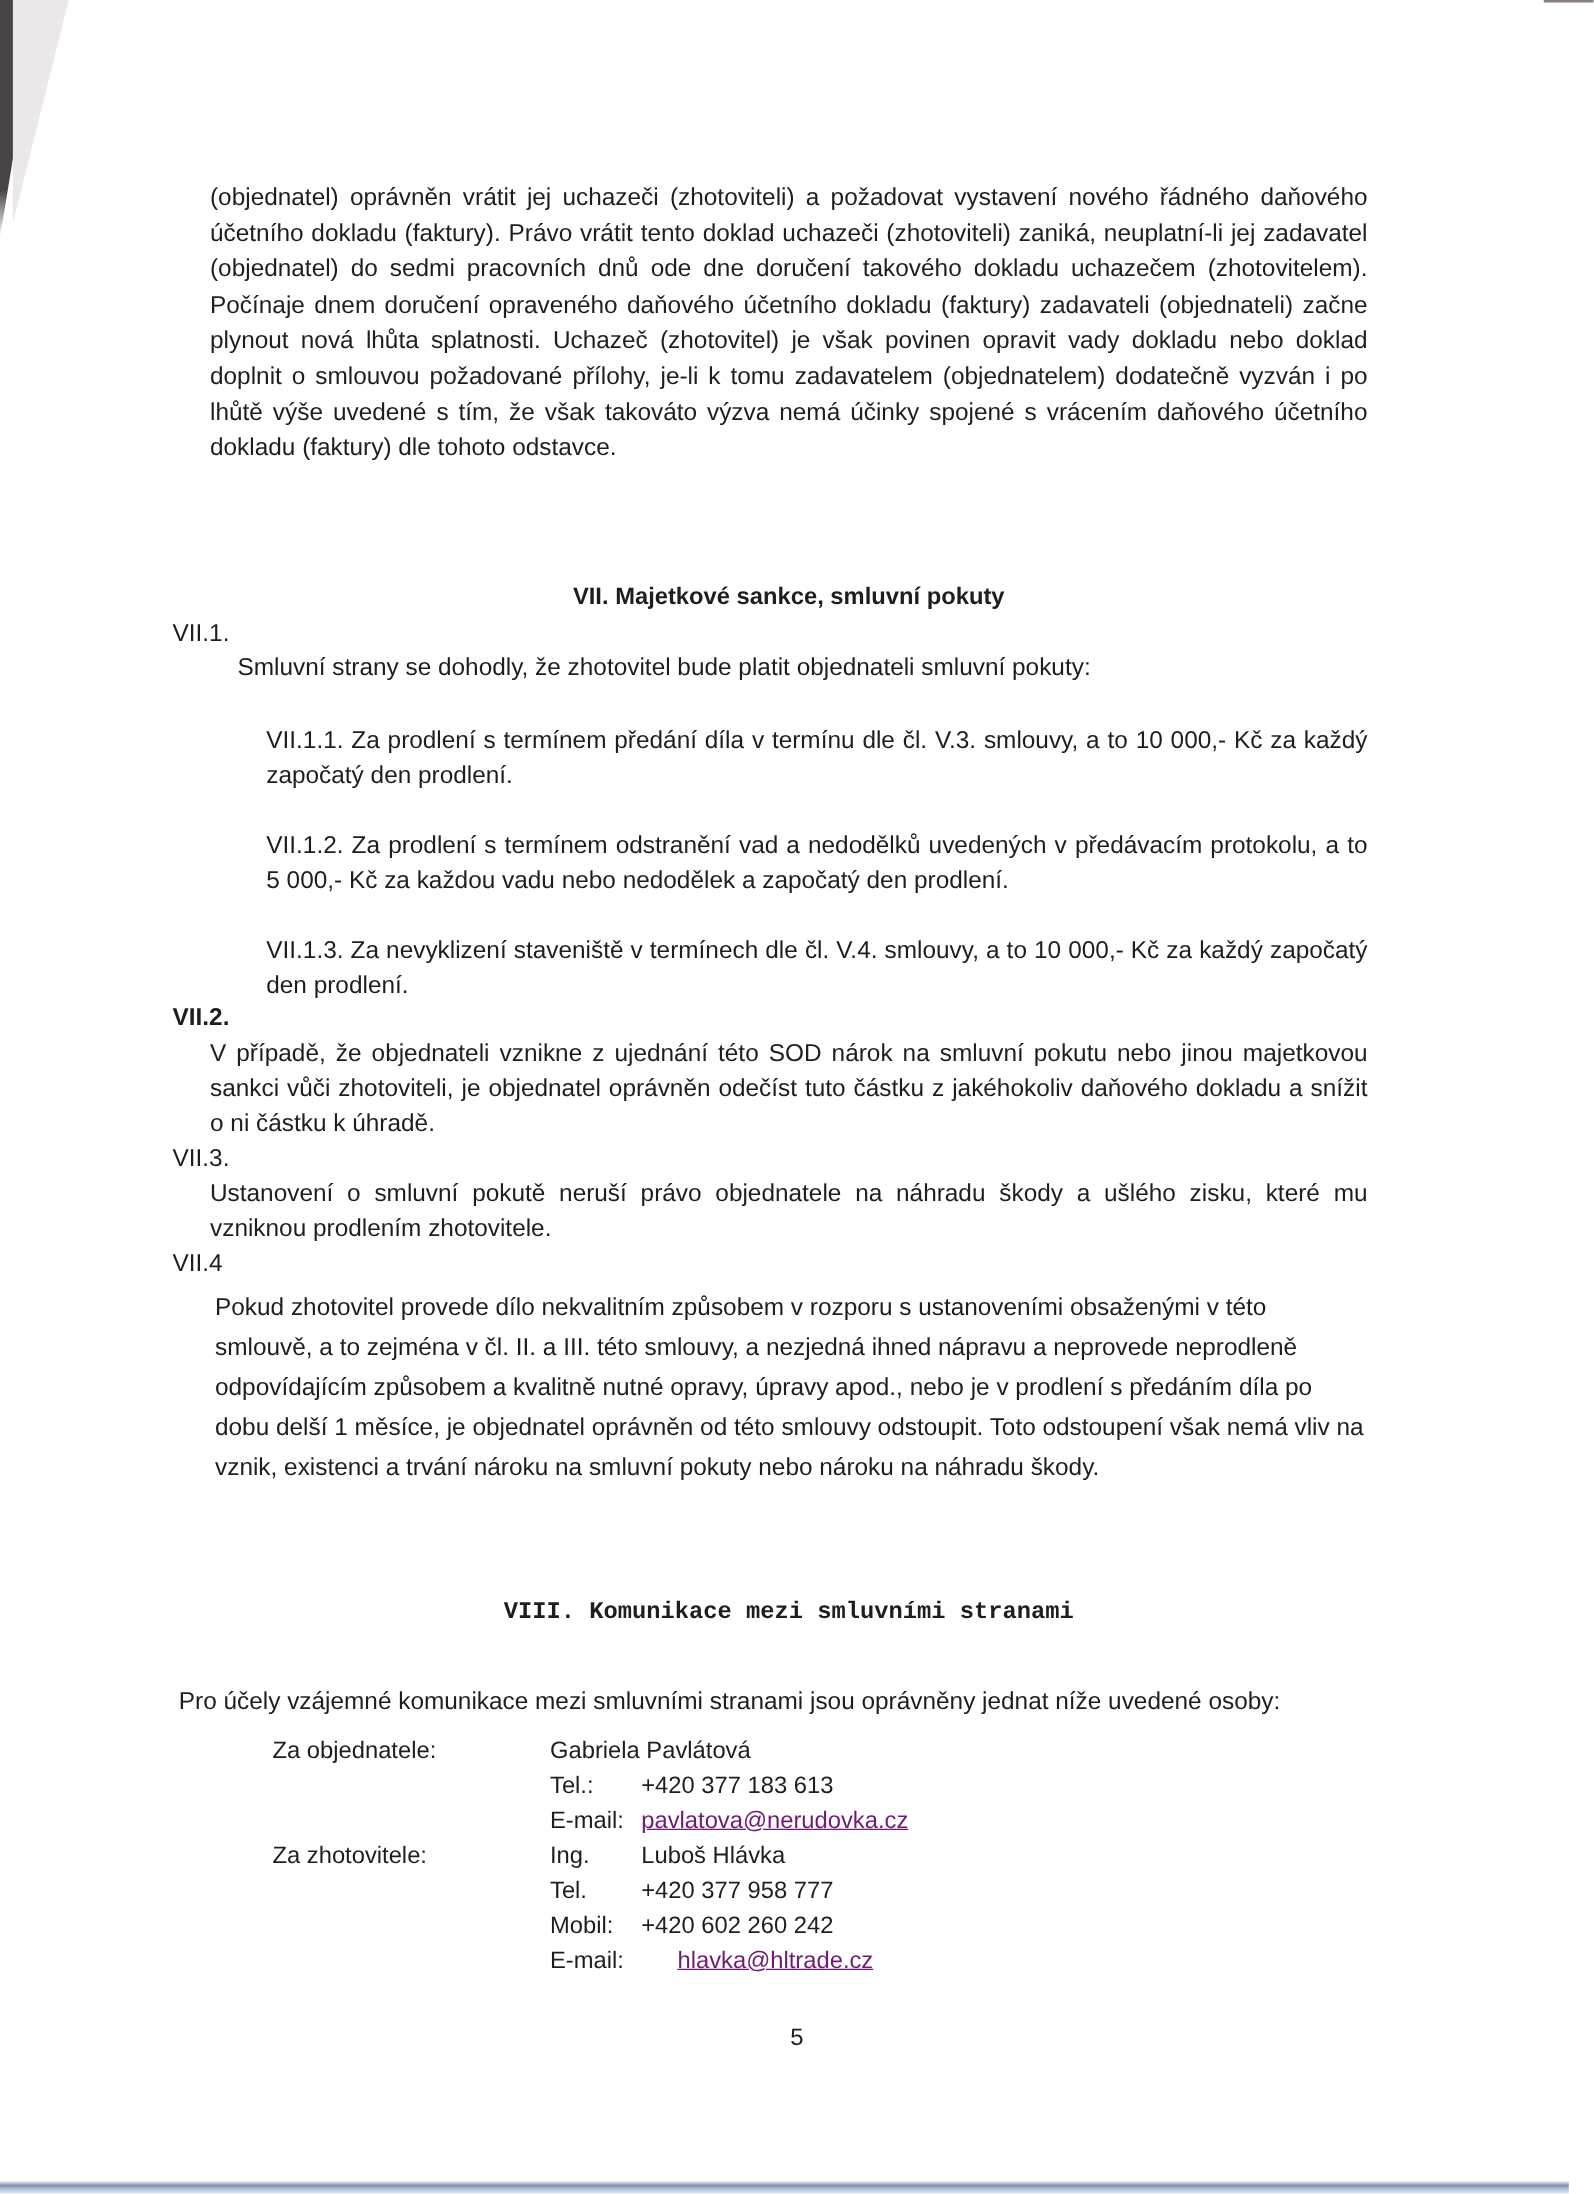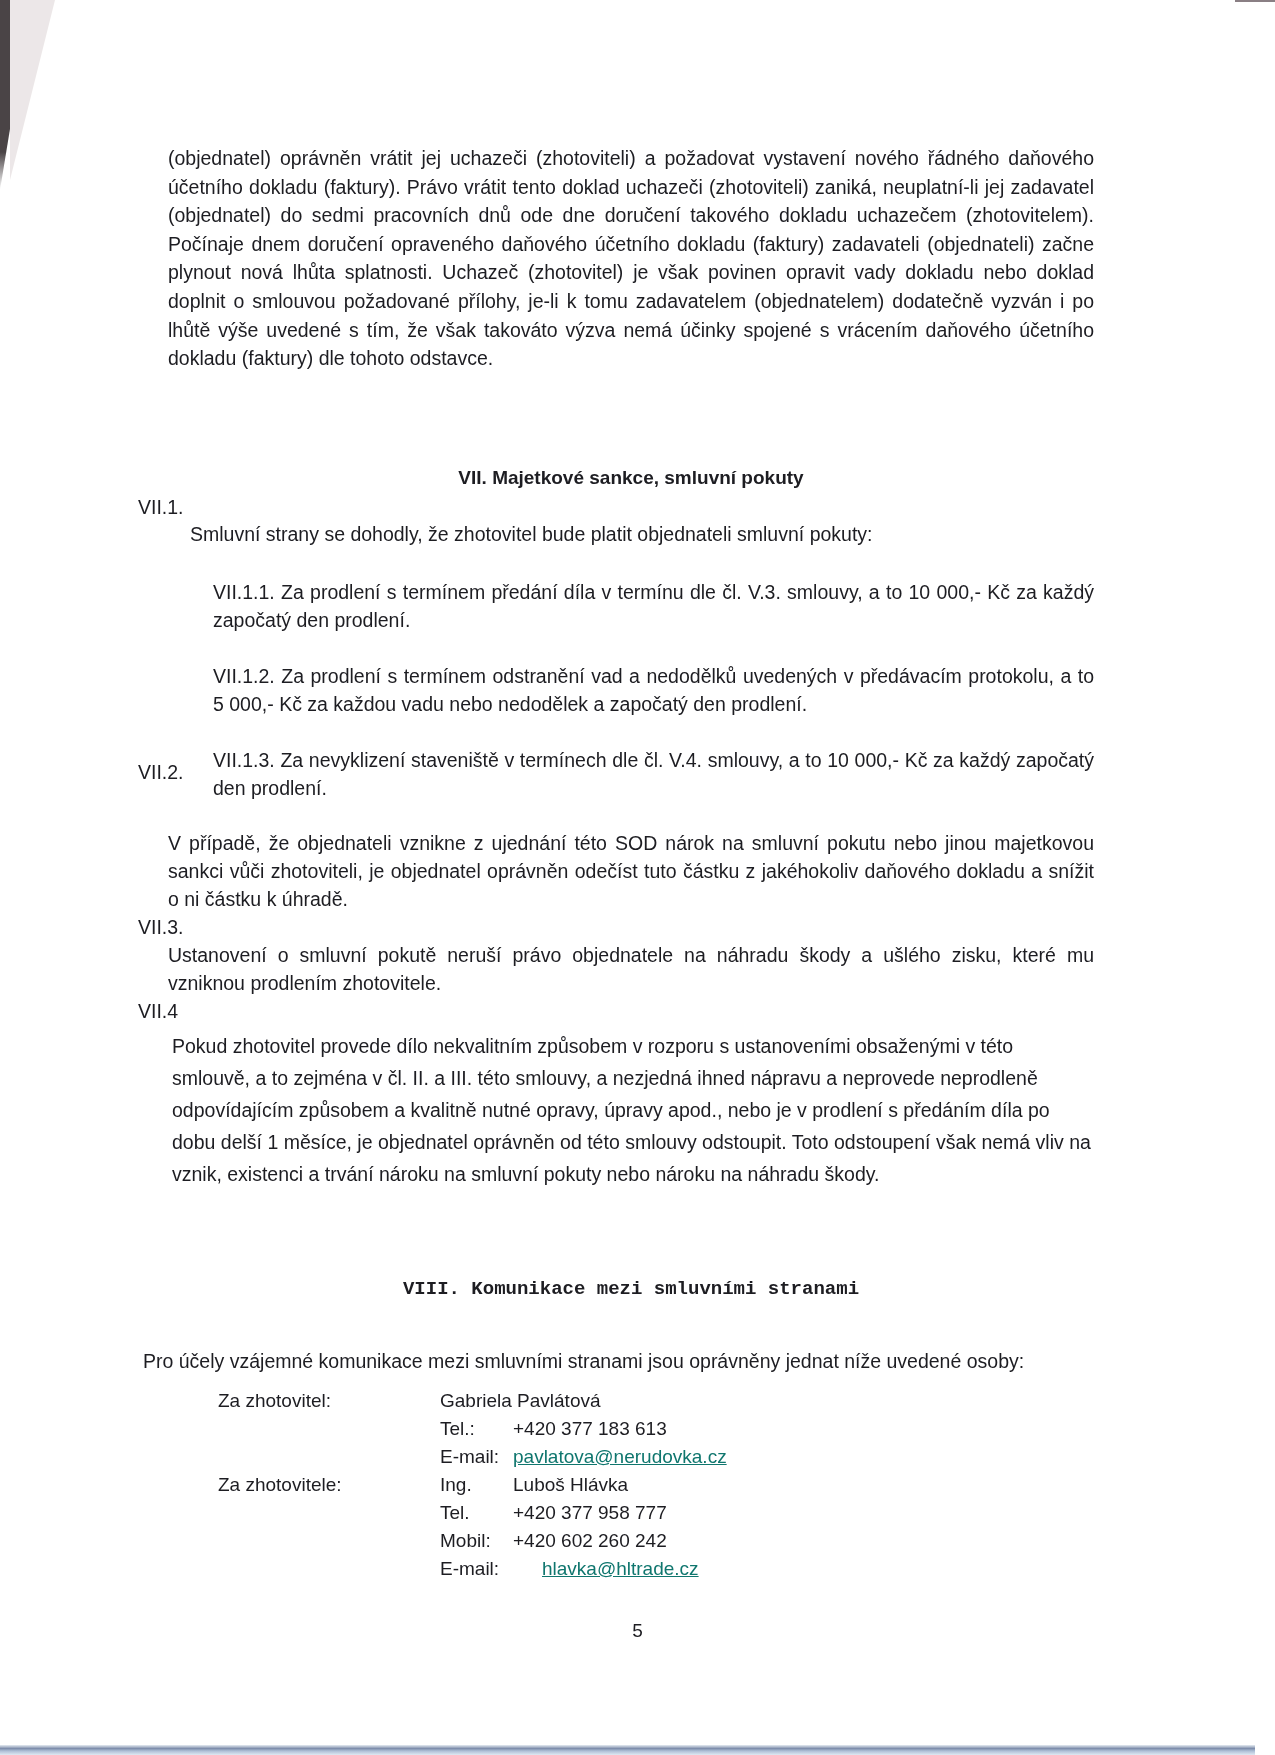--- a/index.html
+++ b/index.html
@@ -25,21 +25,21 @@
     background: linear-gradient(180deg, #e6ecf2 0%, #7e8eac 35%, #aebfd6 60%, #dfe9f2 100%);
   }
   .page { position: absolute; left: 0; top: 0; width: 1275px; }
   .p {
     position: absolute; font-size: 19.5px; line-height: 28px;
     text-align: justify; text-align-last: left;
   }
   .heading { position: absolute; font-size: 19px; font-weight: bold; text-align: center; }
   .label { position: absolute; font-size: 19.5px; line-height: 28px; }
   .contact-row { position: absolute; font-size: 19px; line-height: 25px; }
-  .link { color: #0f766e; text-decoration: underline; }
+  .link { color: #701a75; text-decoration: underline; }
   .page-num { position: absolute; left: 0; width: 1275px; top: 1620px; text-align: center; font-size: 19px; }
 </style>
 </head>
 <body>
 
 <div class="scan-left-shadow"></div>
 <div class="scan-left-fold"></div>
 <div class="scan-top-right"></div>
 <div class="scan-bottom"></div>
 
@@ -49,35 +49,35 @@
 
   <div class="heading" style="left:168px; width:926px; top:467px;">VII. Majetkové sankce, smluvní pokuty</div>
 
   <div class="label" style="left:138px; top:493px;">VII.1.</div>
   <div class="p" style="left:168px; top:520px; width:926px;margin-left:22px;">Smluvní strany se dohodly, že zhotovitel bude platit objednateli smluvní pokuty:</div>
 
   <div class="p" style="left:213px; top:578px; width:881px;">VII.1.1. Za prodlení s termínem předání díla v termínu dle čl. V.3. smlouvy, a to 10 000,- Kč za každý započatý den prodlení.</div>
   <div class="p" style="left:213px; top:662px; width:881px;">VII.1.2. Za prodlení s termínem odstranění vad a nedodělků uvedených v předávacím protokolu, a to 5 000,- Kč za každou vadu nebo nedodělek a započatý den prodlení.</div>
   <div class="p" style="left:213px; top:746px; width:881px;">VII.1.3. Za nevyklizení staveniště v termínech dle čl. V.4. smlouvy, a to 10 000,- Kč za každý započatý den prodlení.</div>
 
-  <div class="label" style="left:138px; top:758px;">VII.2.</div>
+  <div class="label" style="left:138px; top:800px;font-weight:bold;">VII.2.</div>
   <div class="p" style="left:168px; top:829px; width:926px;">V případě, že objednateli vznikne z ujednání této SOD nárok na smluvní pokutu nebo jinou majetkovou sankci vůči zhotoviteli, je objednatel oprávněn odečíst tuto částku z jakéhokoliv daňového dokladu a snížit o ni částku k úhradě.</div>
 
   <div class="label" style="left:138px; top:913px;">VII.3.</div>
   <div class="p" style="left:168px; top:941px; width:926px;">Ustanovení o smluvní pokutě neruší právo objednatele na náhradu škody a ušlého zisku, které mu vzniknou prodlením zhotovitele.</div>
 
   <div class="label" style="left:138px; top:997px;">VII.4</div>
   <div class="p" style="left:172px; top:1030px; width:922px; line-height:32px; text-align:left;">Pokud zhotovitel provede dílo nekvalitním způsobem v rozporu s ustanoveními obsaženými v této smlouvě, a to zejména v čl. II. a III. této smlouvy, a nezjedná ihned nápravu a neprovede neprodleně odpovídajícím způsobem a kvalitně nutné opravy, úpravy apod., nebo je v prodlení s předáním díla po dobu delší  1 měsíce, je objednatel oprávněn od této smlouvy odstoupit. Toto odstoupení však nemá vliv na vznik, existenci a trvání nároku na smluvní pokuty nebo nároku na náhradu škody.</div>
 
   <div class="heading" style="left:168px; width:926px; top:1278px;font-family:Liberation Mono, monospace;">VIII. Komunikace mezi smluvními stranami</div>
 
   <div class="p" style="left:143px; top:1347px; width:960px; text-align:left;">Pro účely vzájemné komunikace mezi smluvními stranami jsou oprávněny jednat níže uvedené osoby:</div>
 
   <div>
-    <div class="contact-row" style="left:218px; top:1388px;">Za zhotovitel:</div>
+    <div class="contact-row" style="left:218px; top:1388px;">Za objednatele:</div>
     <div class="contact-row" style="left:440px; top:1388px;">Gabriela Pavlátová</div>
     <div class="contact-row" style="left:440px; top:1416px;">Tel.:</div>
     <div class="contact-row" style="left:513px; top:1416px;">+420 377 183 613</div>
     <div class="contact-row" style="left:440px; top:1444px;">E-mail:</div>
     <div class="contact-row link" style="left:513px; top:1444px;">pavlatova@nerudovka.cz</div>
   </div>
 
   <div>
     <div class="contact-row" style="left:218px; top:1472px;">Za zhotovitele:</div>
     <div class="contact-row" style="left:440px; top:1472px;">Ing.</div>

